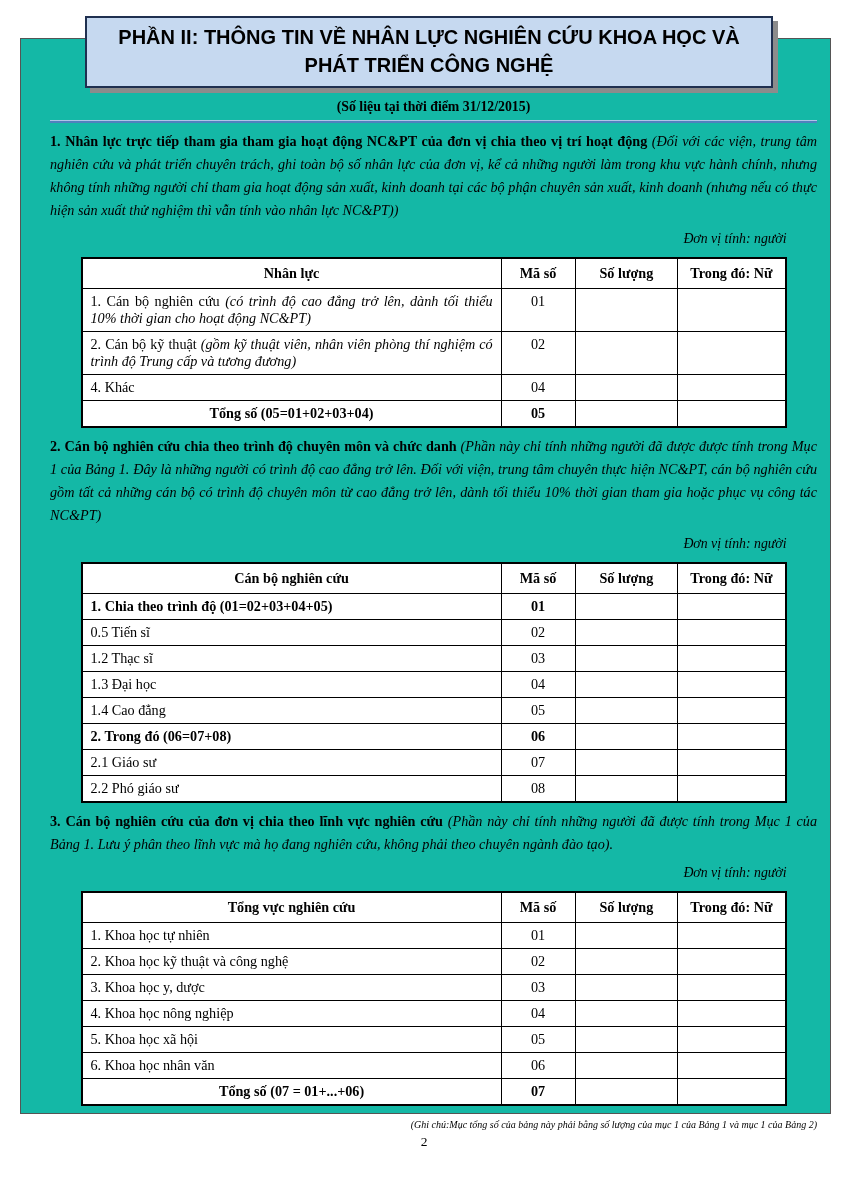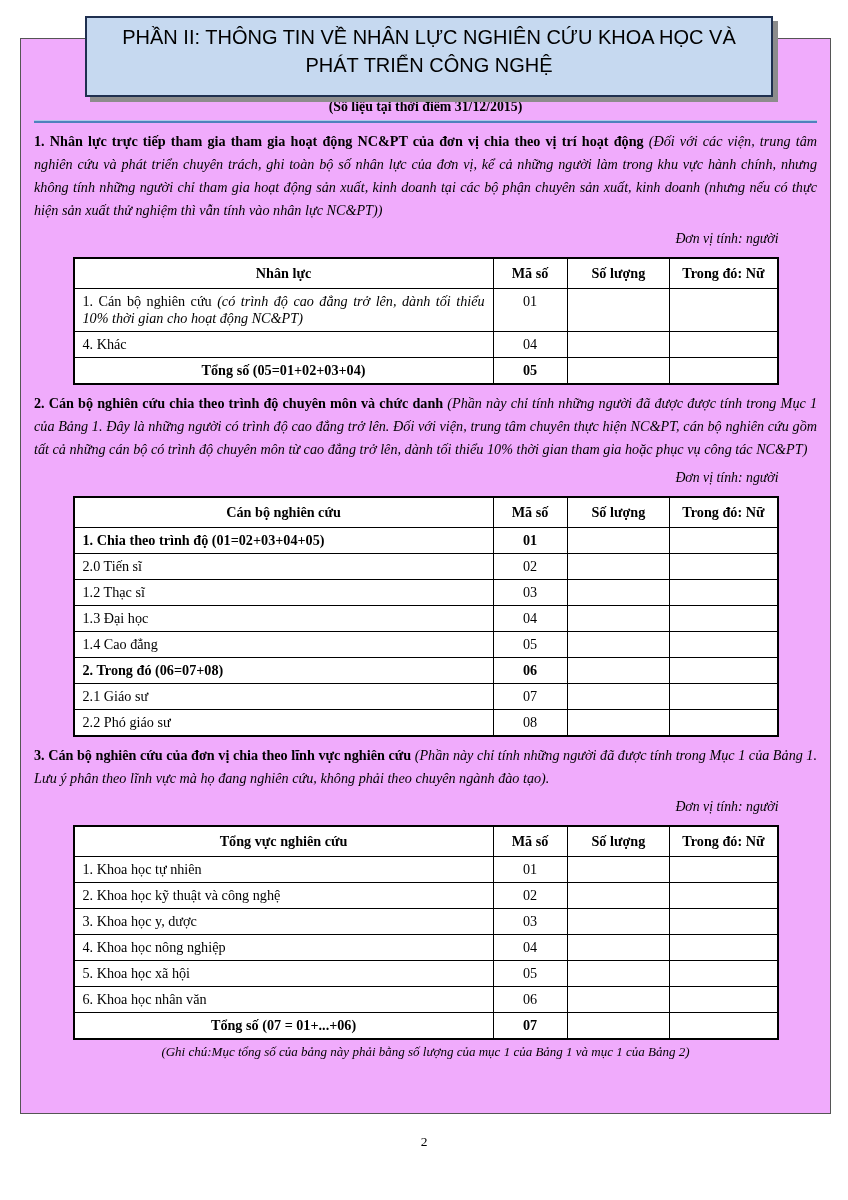--- a/index.html
+++ b/index.html
@@ -4,30 +4,30 @@
 <style>
   * { box-sizing: border-box; }
   html,body { margin:0; padding:0; }
   body {
     width:848px; height:1200px; background:#ffffff; color:#000;
     font-family:"Liberation Serif","DejaVu Serif",serif;
     position:relative; overflow:hidden;
   }
   .frame {
     position:absolute; left:20px; top:38px; width:811px; height:1076px;
-    border:1.5px solid #555; padding:60px 13px 0 13px; background:#f0abfc;
+    border:1.5px solid #555; padding:60px 13px 0 29px; background:#14b8a6;
   }
   .title-box {
     position:absolute; left:85px; top:16px; width:688px; z-index:3;
     background:var(--header-bg,#c6d9f0);
     border:2px solid var(--header-border,#1f3050);
     box-shadow:5px 5px 0 var(--header-shadow,#8c8c8c);
     font-family:"Liberation Sans","DejaVu Sans",sans-serif;
-    font-weight:400; font-size:20px; line-height:1.4; text-align:center;
-    padding:5px 4px 16px 4px;
+    font-weight:700; font-size:20px; line-height:1.4; text-align:center;
+    padding:5px 4px 7px 4px;
   }
   .subtitle { text-align:center; font-weight:700; font-size:13.8px; margin:0 0 5px 0; }
   .rule {
     height:3px; background:var(--rule-blue,#4f81bd);
     border-top:1px solid #aec6e8; margin:0 0 4px 0;
   }
   .para { font-size:14.2px; line-height:23px; text-align:justify; margin:7px 0 2px 0; }
   .para b { font-weight:700; }
   .para i { font-style:italic; }
   .unit { width:706px; margin:8px auto; text-align:right; font-style:italic; font-size:13.8px; padding:1px 0 2px 0; }
@@ -37,21 +37,21 @@
   .ftable td.code { text-align:center; }
   .ftable td.blank { }
   .c0 { width:59.6%; }
   .c1 { width:10.5%; }
   .c2 { width:14.6%; }
   .c3 { width:15.3%; }
   .b   { font-weight:700; }
   .ctr { text-align:center; }
   .just{ text-align:justify; }
   .note-i { font-style:italic; }
-  .footer-note { text-align:center; font-style:italic; font-size:13px; margin-top:4px; }
+  .footer-note { text-align:right; font-style:italic; font-size:10px; margin-top:13px; }
   .pagenum { position:absolute; left:0; top:1134px; width:100%; text-align:center; font-size:13.5px; }
   section.sec { margin-top:2px; }
 </style>
 </head>
 <body>
 
 <div class="title-box">
   <div>PHẦN II: THÔNG TIN VỀ NHÂN LỰC NGHIÊN CỨU KHOA HỌC VÀ</div>
   <div>PHÁT TRIỂN CÔNG NGHỆ</div>
 </div>
@@ -74,20 +74,26 @@
           </tr>
         </thead>
         <tbody>
           <tr>
             <td class="c0 just"><span>1. Cán bộ nghiên cứu </span><i class="note-i">(có trình độ cao đẳng trở lên, dành tối thiểu 10% thời gian cho hoạt động NC&amp;PT)</i></td>
             <td class="c1 code">01</td>
             <td class="c2 blank"></td>
             <td class="c3 blank"></td>
           </tr>
           <tr>
+            <td class="c0 just"><span>2. Cán bộ kỹ thuật </span><i class="note-i">(gồm kỹ thuật viên, nhân viên phòng thí nghiệm có trình độ Trung cấp và tương đương)</i></td>
+            <td class="c1 code">02</td>
+            <td class="c2 blank"></td>
+            <td class="c3 blank"></td>
+          </tr>
+          <tr>
             <td class="c0"><span>4. Khác</span></td>
             <td class="c1 code">04</td>
             <td class="c2 blank"></td>
             <td class="c3 blank"></td>
           </tr>
           <tr>
             <td class="c0 b ctr"><span>Tổng số (05=01+02+03+04)</span></td>
             <td class="c1 code b">05</td>
             <td class="c2 blank"></td>
             <td class="c3 blank"></td>
@@ -109,21 +115,21 @@
           </tr>
         </thead>
         <tbody>
           <tr>
             <td class="c0 b"><span>1. Chia theo trình độ (01=02+03+04+05)</span></td>
             <td class="c1 code b">01</td>
             <td class="c2 blank"></td>
             <td class="c3 blank"></td>
           </tr>
           <tr>
-            <td class="c0"><span>2.0 Tiến sĩ</span></td>
+            <td class="c0"><span>0.5 Tiến sĩ</span></td>
             <td class="c1 code">02</td>
             <td class="c2 blank"></td>
             <td class="c3 blank"></td>
           </tr>
           <tr>
             <td class="c0"><span>1.2 Thạc sĩ</span></td>
             <td class="c1 code">03</td>
             <td class="c2 blank"></td>
             <td class="c3 blank"></td>
           </tr>

